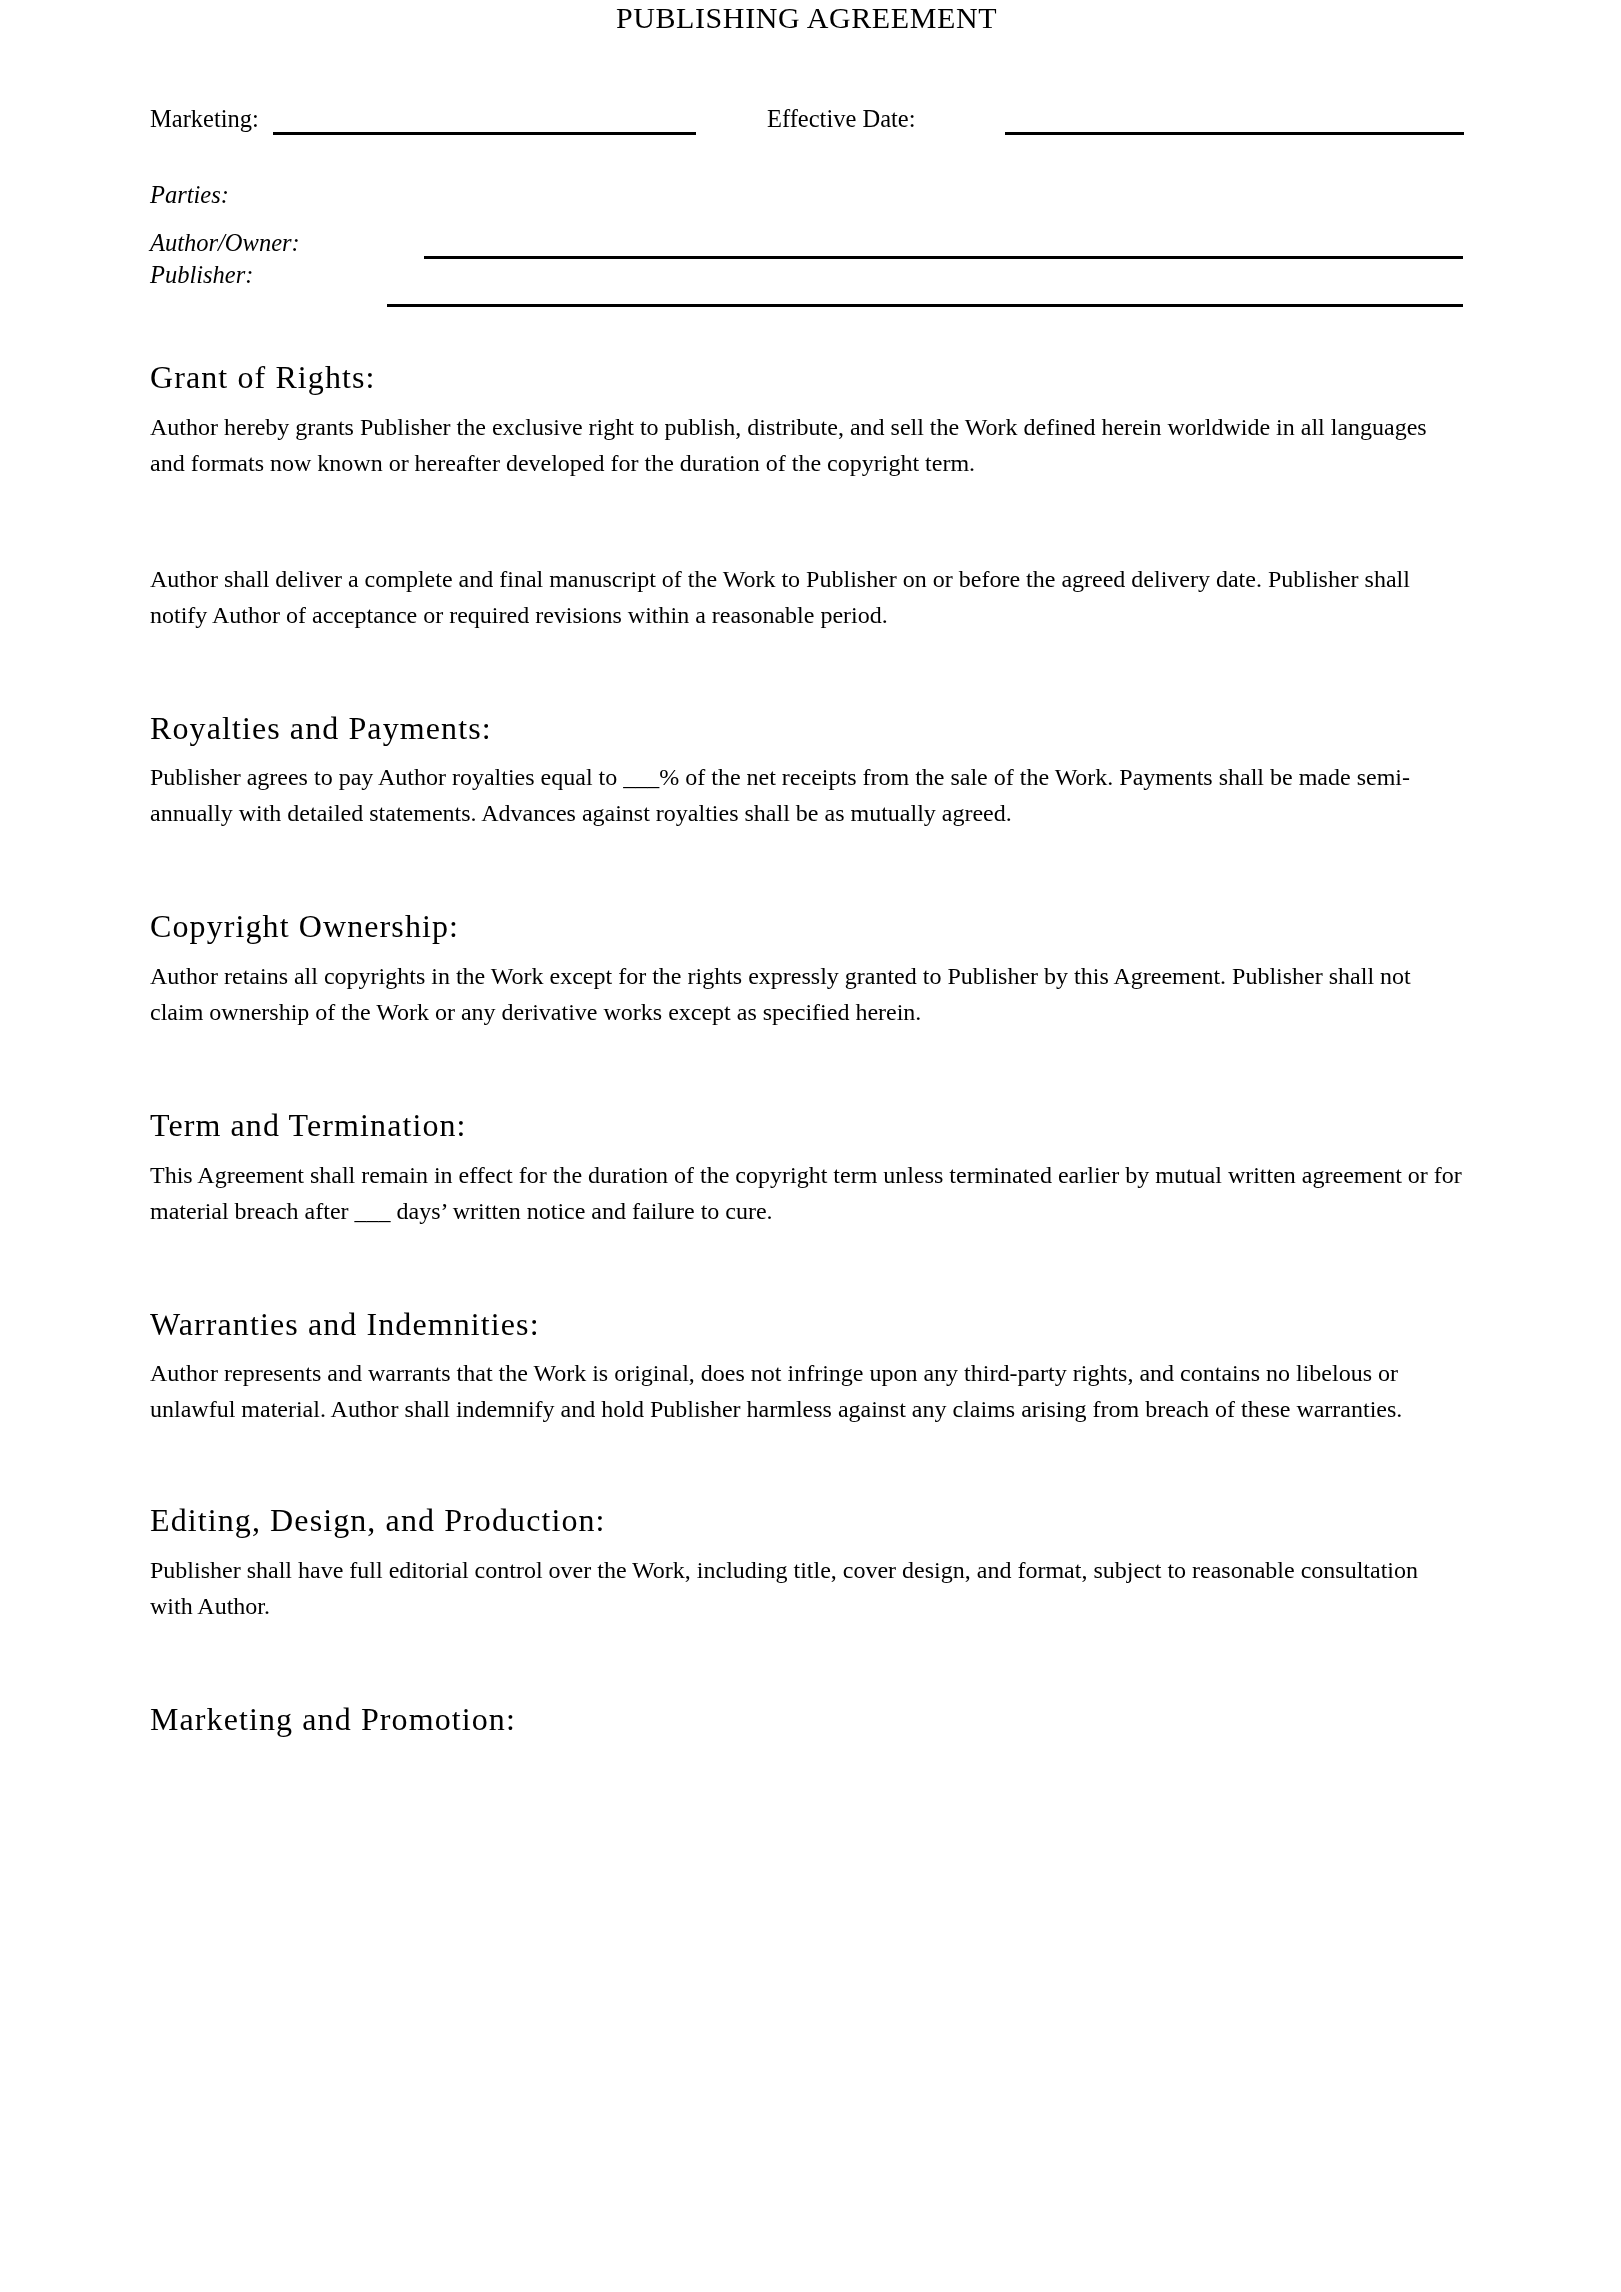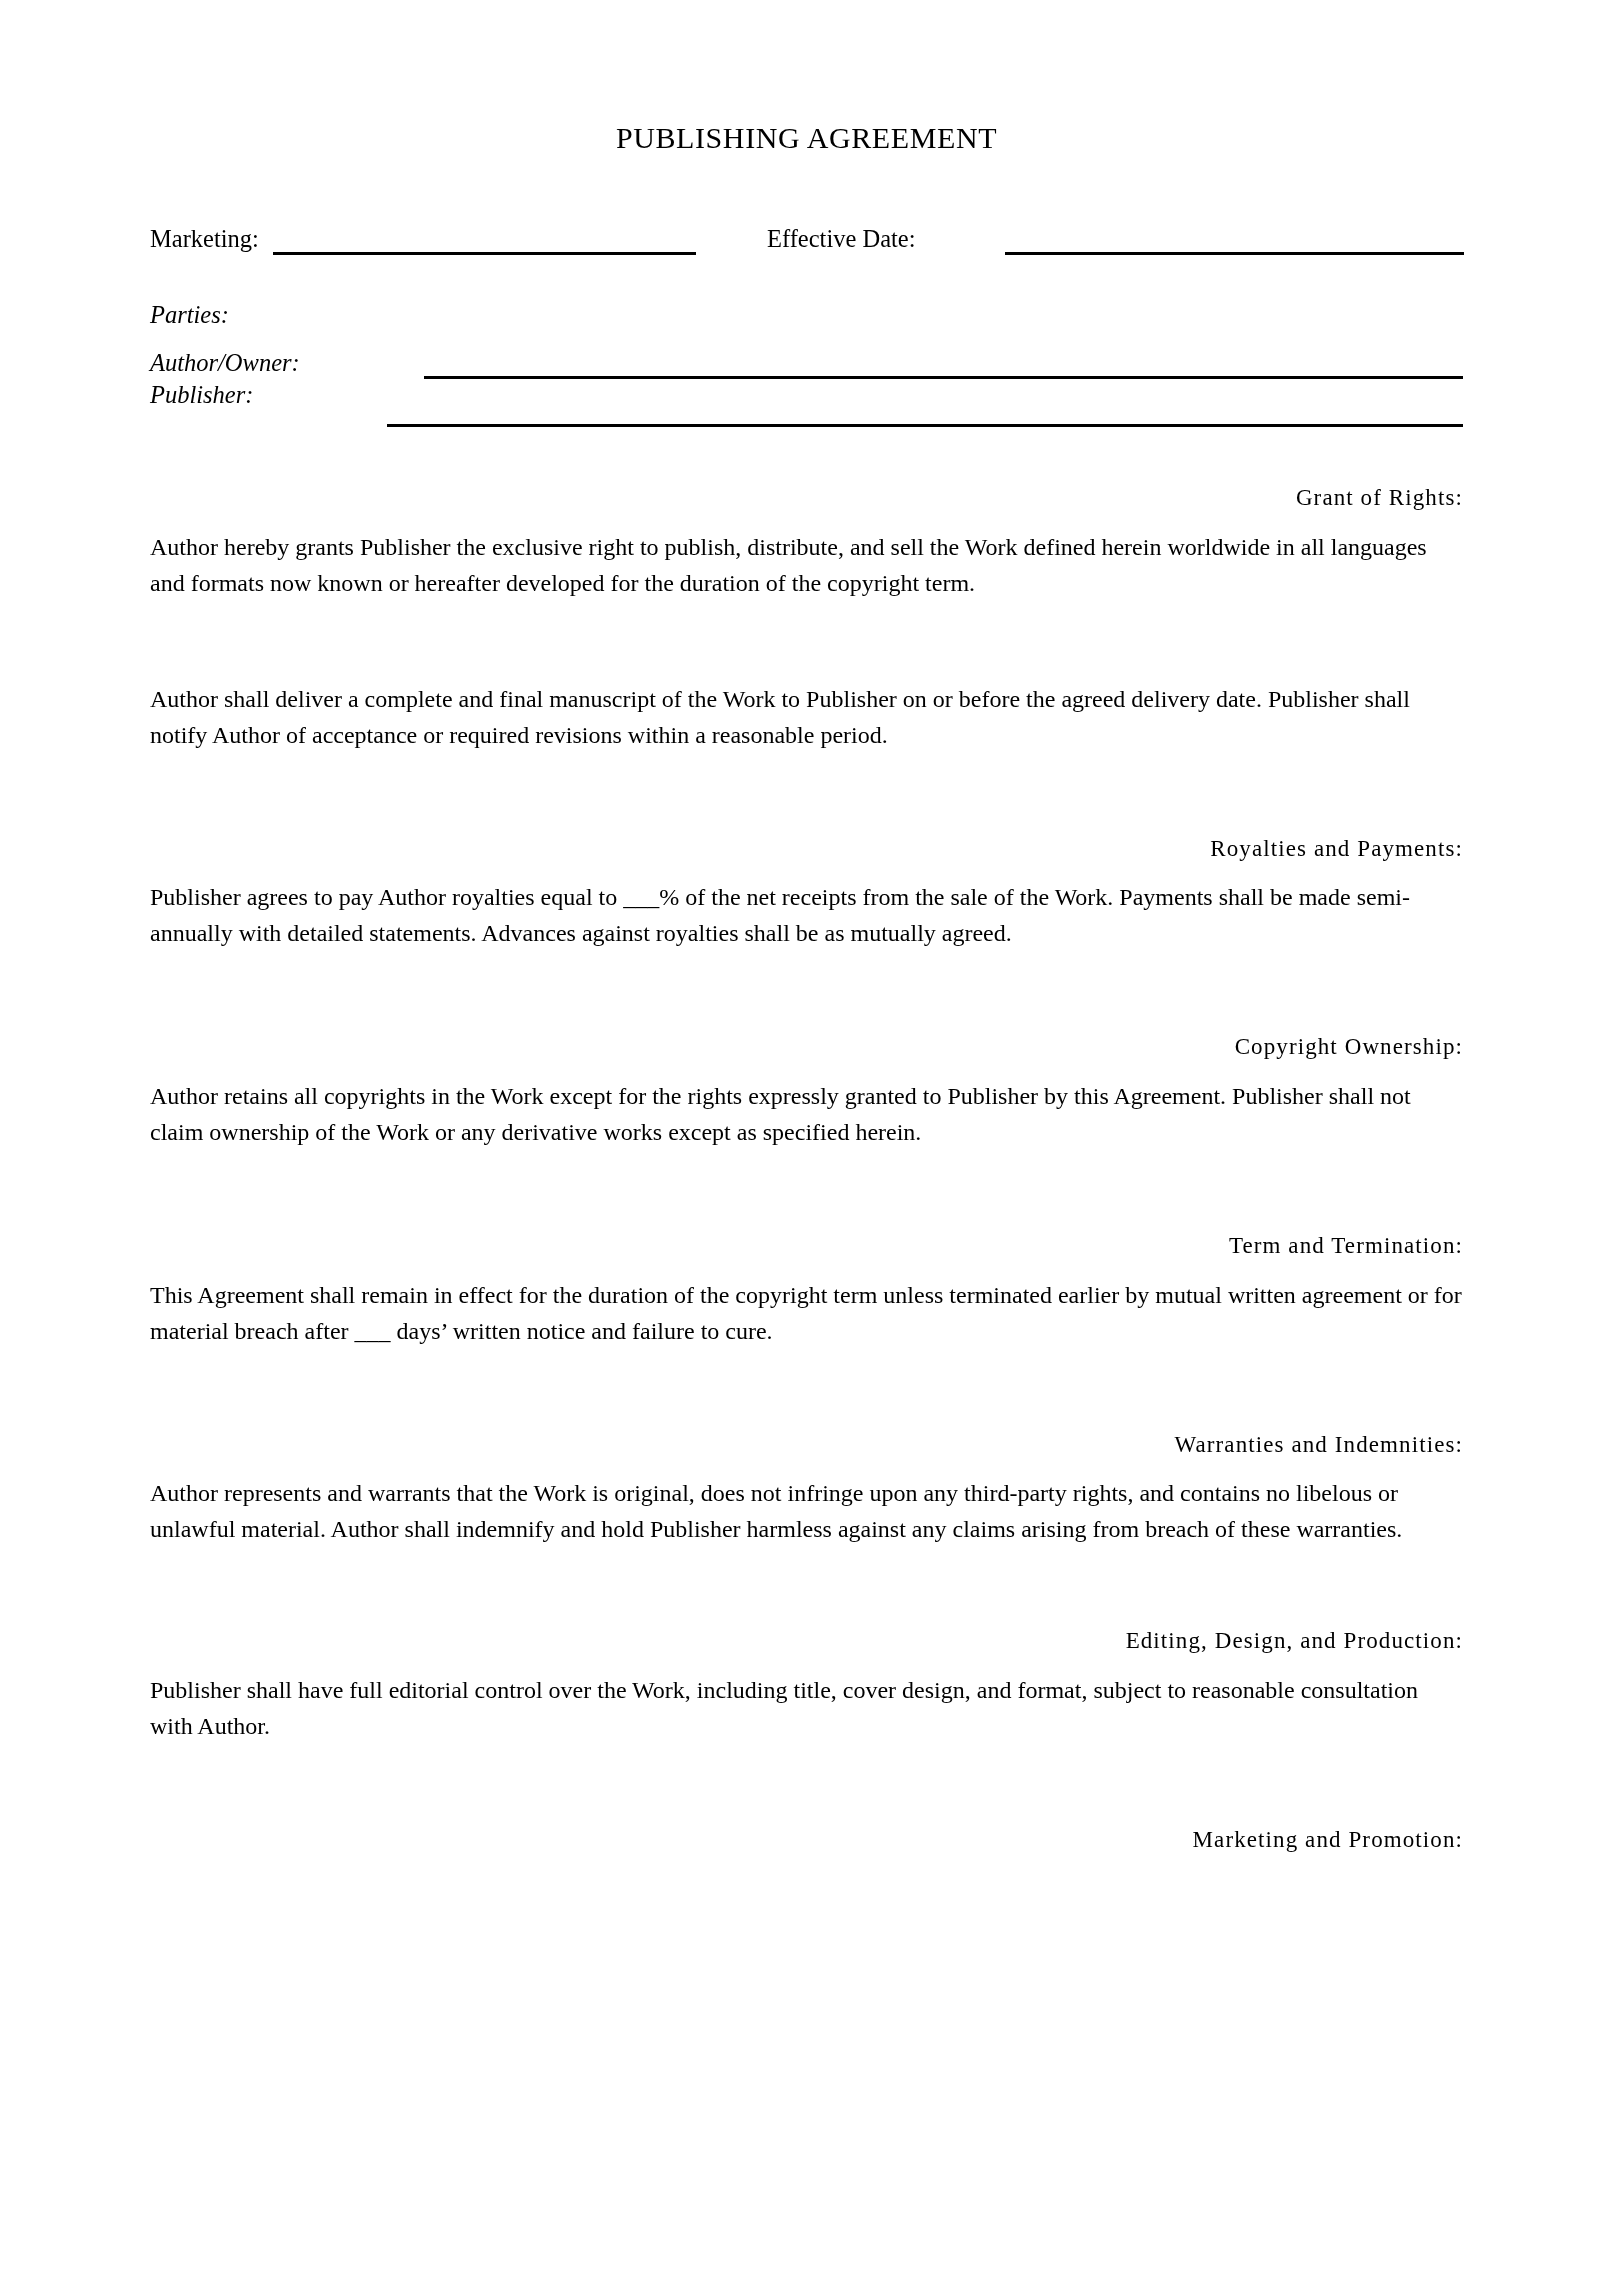--- a/index.html
+++ b/index.html
@@ -27,21 +27,20 @@
     width: 1313px;
   }
 
   
   .doc-title {
     text-align: center;
     font-size: 30px;
     font-weight: normal;
     letter-spacing: 0.6px;
     margin: 0;
-    padding-top: 120px;
     line-height: 1.2;
   }
 
   
   .header-fields {
     position: relative;
     height: 45px;
     margin-top: 68px;
   }
   .field-label {
@@ -81,27 +80,26 @@
   .party-pub     { top: 80px; }
 
   .rule-author { left: 274px; width: 1039px; top: 76px; }
   .rule-pub    { left: 237px; width: 1076px; top: 124px; }
 
   
   .section {
     margin-top: 51px;
   }
   .section-heading {
-    font-size: 23px;
+    font-size: 32px;
     line-height: 31px;
     letter-spacing: 1.1px;
     margin: 0 0 15.7px 0;
     font-weight: normal;
     white-space: nowrap;
-    text-align: right;
   }
   .section-body {
     font-size: 24px;
     line-height: 36px;
     margin: 0;
     text-align: left;
   }
 
   .section-first { margin-top: 45px; }
 

